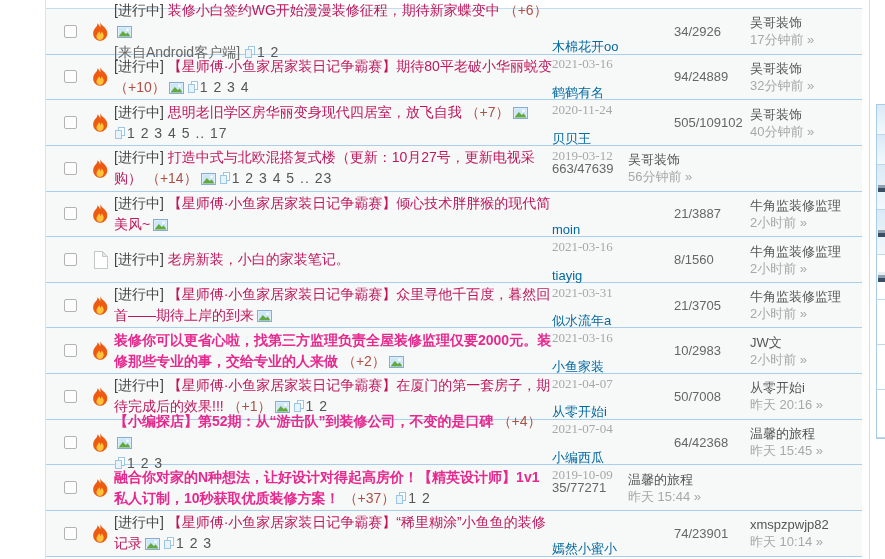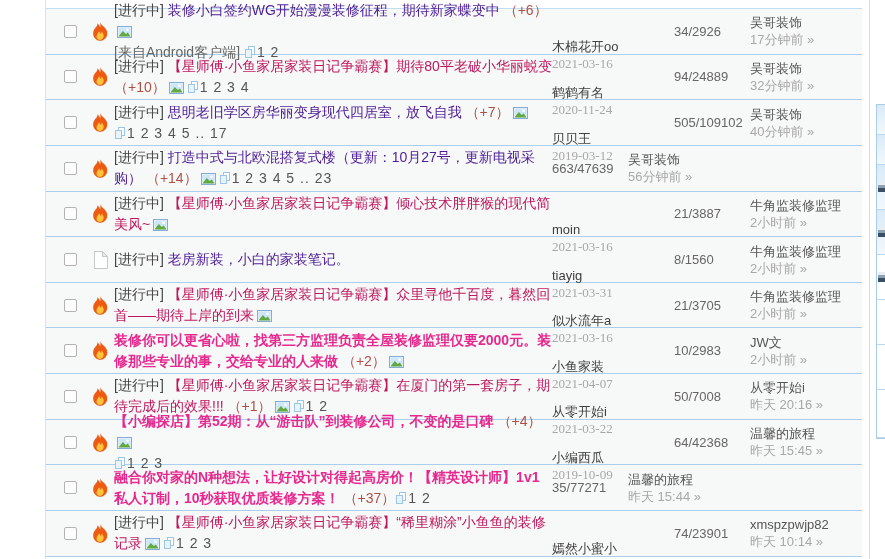--- a/index.html
+++ b/index.html
@@ -22,27 +22,27 @@
   .cb-col{width:40px;box-sizing:border-box;padding-left:18px;flex:none;}
   .cbx{display:block;width:13px;height:13px;background:#fdfdfd;border:1px solid #b3b3b3;border-radius:2px;box-sizing:border-box;}
   .icon-col{width:28px;flex:none;display:flex;justify-content:center;align-items:center;}
   .title-col{width:438px;flex:none;font-size:14px;line-height:21px;color:#444;overflow:hidden;}
   .author-col{width:122px;flex:none;font-size:13px;line-height:17px;}
   .counts-col{width:76px;flex:none;font-size:13px;color:#666;}
   .reply-col{width:110px;flex:none;font-size:13px;line-height:17px;}
 
   .t-tag{color:#444;text-decoration:none;}
   .t-title{text-decoration:none;}
-  .t-normal{color:#4c1d95;}
+  .t-normal{color:#be185d;}
   .t-purple{color:#be185d;}
   .t-pink{color:#e6298f;font-weight:bold;}
   .t-plus{color:#b05045;}
   .t-from{color:#666;}
   .t-pages{color:#555;text-decoration:none;letter-spacing:1px;}
-  .a-name{color:#404040;text-decoration:none;display:block;margin-top:48px;}
+  .a-name{color:#0369a1;text-decoration:none;display:block;margin-top:48px;}
   .a-date{color:#a8a8a8;font-family:Liberation Serif, serif;}
   .r-name{color:#555;text-decoration:none;display:block;}
   .r-time{color:#a8a8a8;text-decoration:none;}
   .inl-icon{display:inline-block;vertical-align:-2px;margin:0 3px;}
   .pg-icon{display:inline-block;vertical-align:-1px;margin:0 2px 0 1px;}
 
   .side-panel{position:absolute;left:876px;top:104px;width:9px;box-sizing:border-box;
     border:1px solid #a9cce8;border-right:none;background:#fff;}
   .side-cell{box-sizing:border-box;border-bottom:1px solid #bdd8ec;position:relative;background:#fff;}
   .side-cell.grad{background:linear-gradient(#d9eaf7,#f3f9fd);}
@@ -235,21 +235,21 @@
         </div>
         <div class="title-col"><a class="t-tag">[进行中]</a> <a class="t-title t-purple">【星师傅·小鱼家居家装日记争霸赛】在厦门的第一套房子，期待完成后的效果!!!</a> <span class="t-plus">（+1）</span><svg class="inl-icon" width="15" height="12" viewBox="0 0 15 12">
             <rect x="0.5" y="0.5" width="14" height="11" fill="#eaf4fc" stroke="#86add1"></rect>
             <rect x="1.5" y="1.5" width="12" height="9" fill="#cde7f9"></rect>
             <circle cx="10.5" cy="3.8" r="1.3" fill="#ffffff"></circle>
             <path d="M1.5 10.5 L5.8 5 L8.8 8 L10.8 6.4 L13.5 10.5 Z" fill="#63a93f"></path>
           </svg><svg class="pg-icon" width="10" height="12" viewBox="0 0 10 12">
             <rect x="3.5" y="0.5" width="6" height="8" fill="#ffffff" stroke="#9cc6e6"></rect>
             <rect x="0.5" y="3.5" width="6" height="8" fill="#e8f3fb" stroke="#9cc6e6"></rect>
           </svg><a class="t-pages">1 2</a></div>
-        <div class="author-col"><a class="a-name">从零开始i</a><span class="a-date">2021-03-22</span></div>
+        <div class="author-col"><a class="a-name">从零开始i</a><span class="a-date">2021-07-04</span></div>
         <div class="counts-col">50/7008</div>
         <div class="reply-col"><a class="r-name">从零开始i</a><a class="r-time">昨天 20:16 »</a></div>
       </div>
       <div class="row">
         <div class="cb-col">
           <span class="cbx"></span>
         </div>
         <div class="icon-col">
           <svg width="16" height="19" viewBox="0 0 16 19">
             <path fill="#ed5a12" d="M8.2 0c.5 3.1 4.7 4.7 6.3 8.1 1.7 3.7.5 8.1-3.1 9.9-.5.3-2 .8-3.2.8s-2.7-.5-3.2-.8C1.4 16.2.2 11.8 1.9 8.1 3.4 5 5.6 4.6 5.4 1.3 6.8 2.6 7.7 4 8.1 5.5 8.6 3.8 8.4 1.7 8.2 0z"></path>

